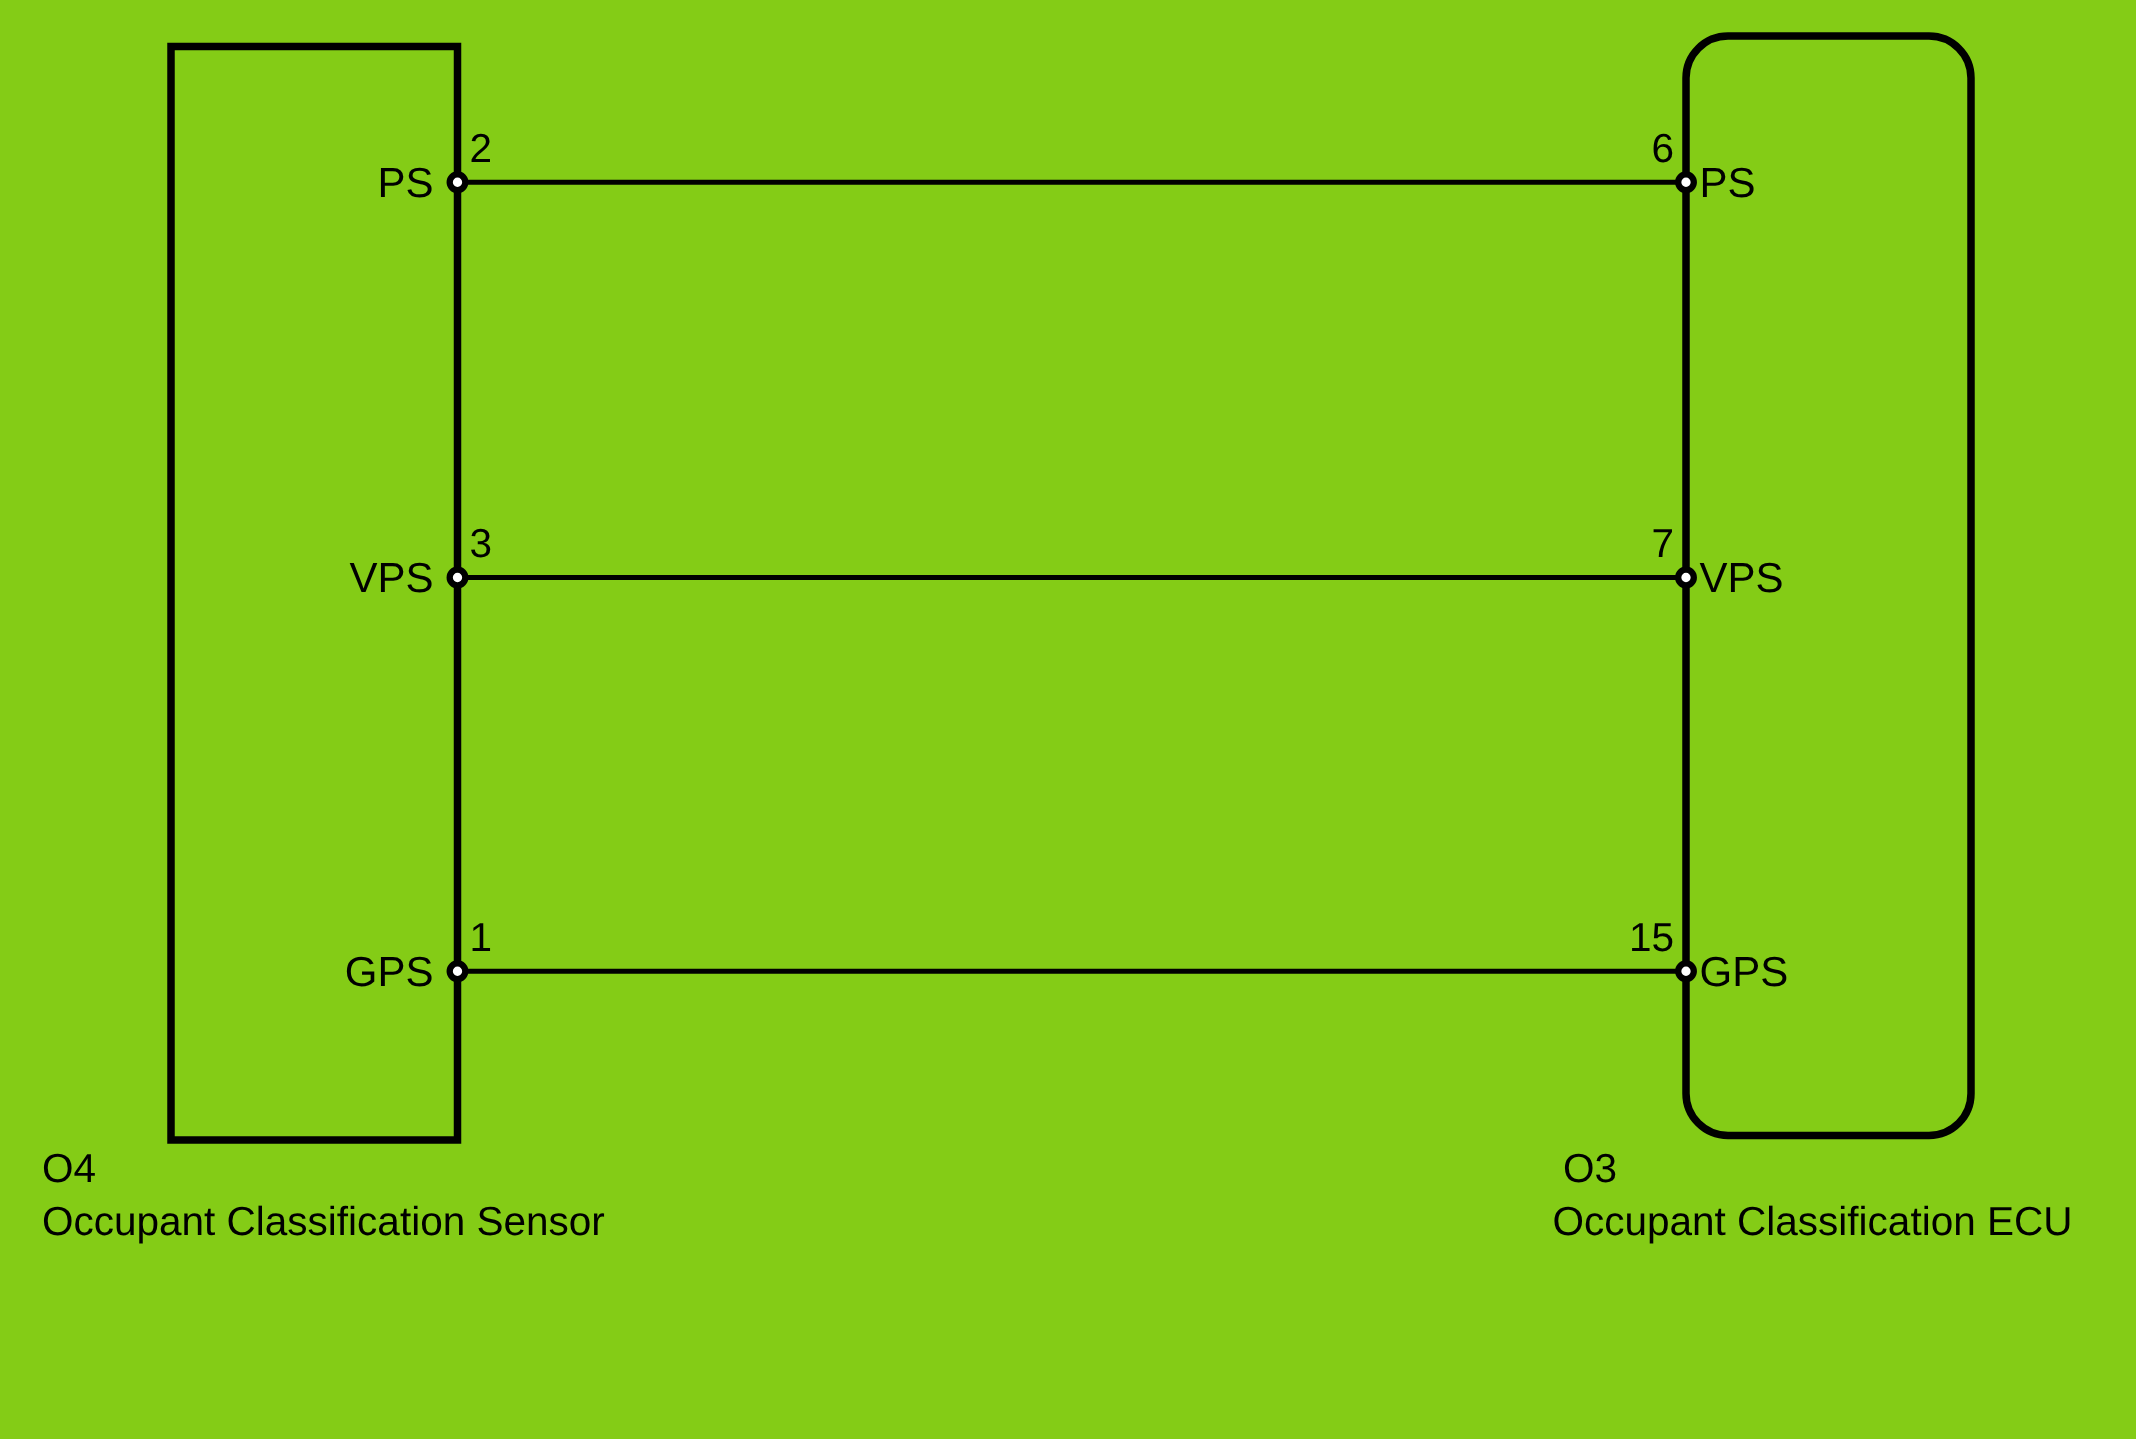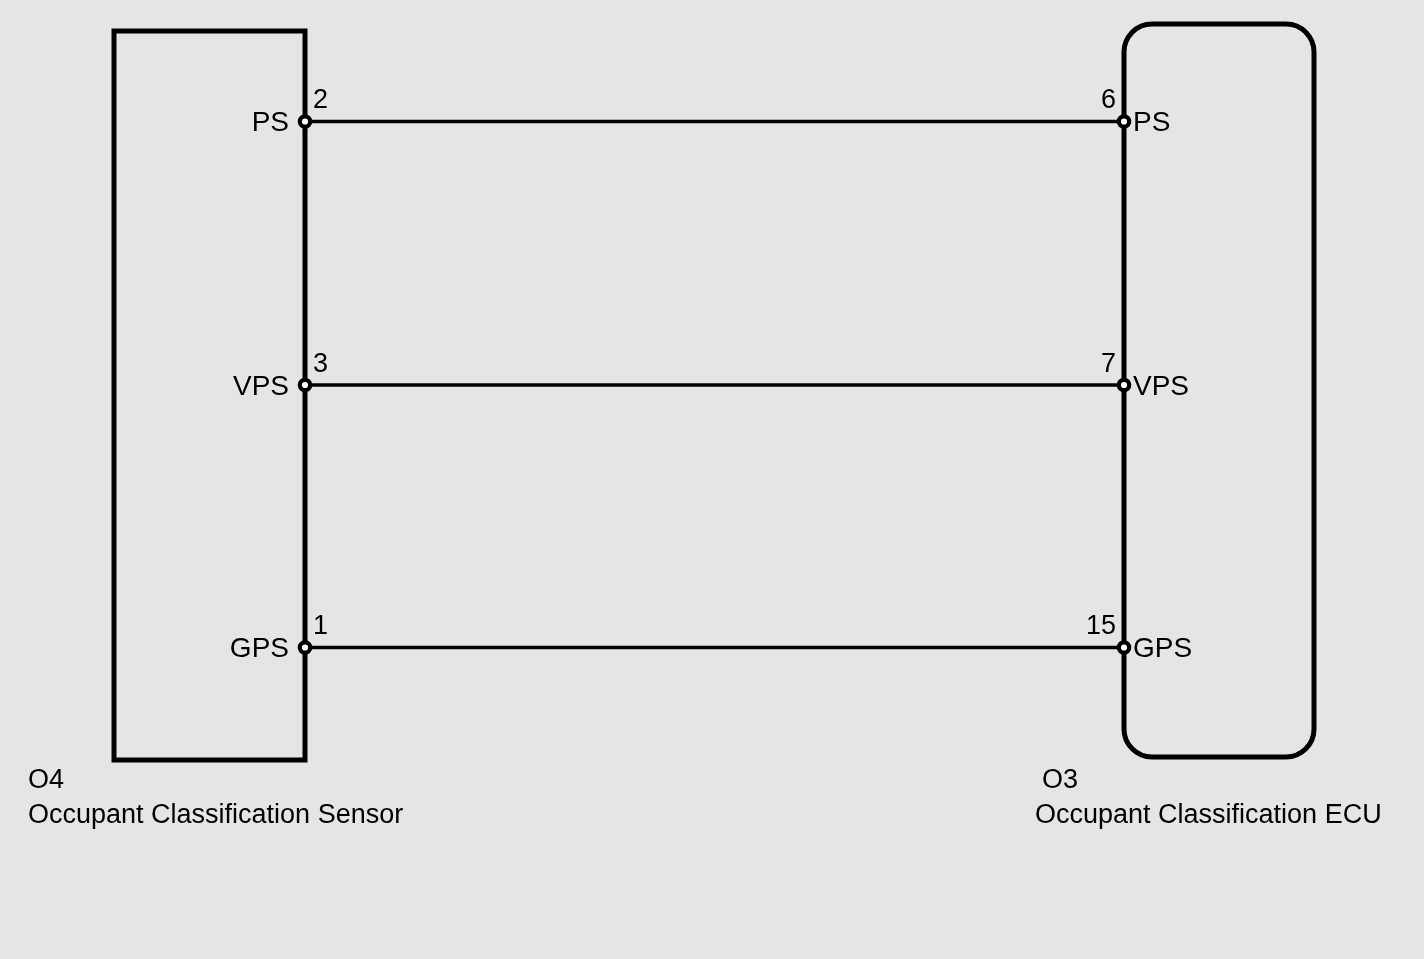--- a/index.html
+++ b/index.html
@@ -9,21 +9,21 @@
     background: #ffffff;
   }
   body {
     font-family: "Liberation Sans", sans-serif;
     color: #000000;
   }
   #diagram-root {
     position: relative;
     width: 1424px;
     height: 959px;
-    background: #e5e5e5;
+    background: #84cc16;
     overflow: hidden;
   }
   #wiring-svg {
     position: absolute;
     top: 0;
     left: 0;
     width: 1424px;
     height: 959px;
     display: block;
   }

